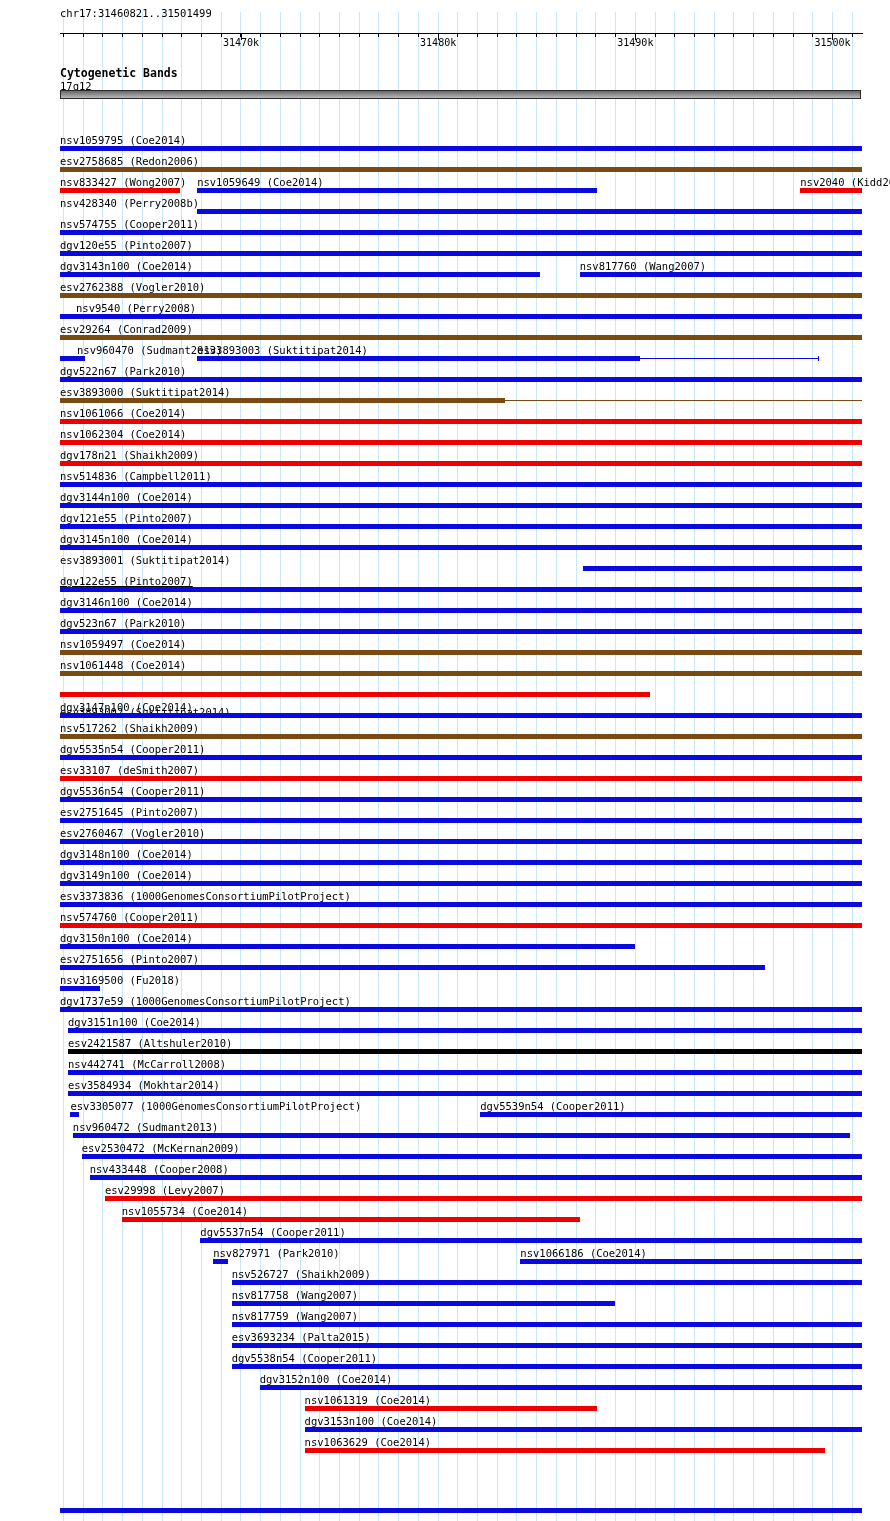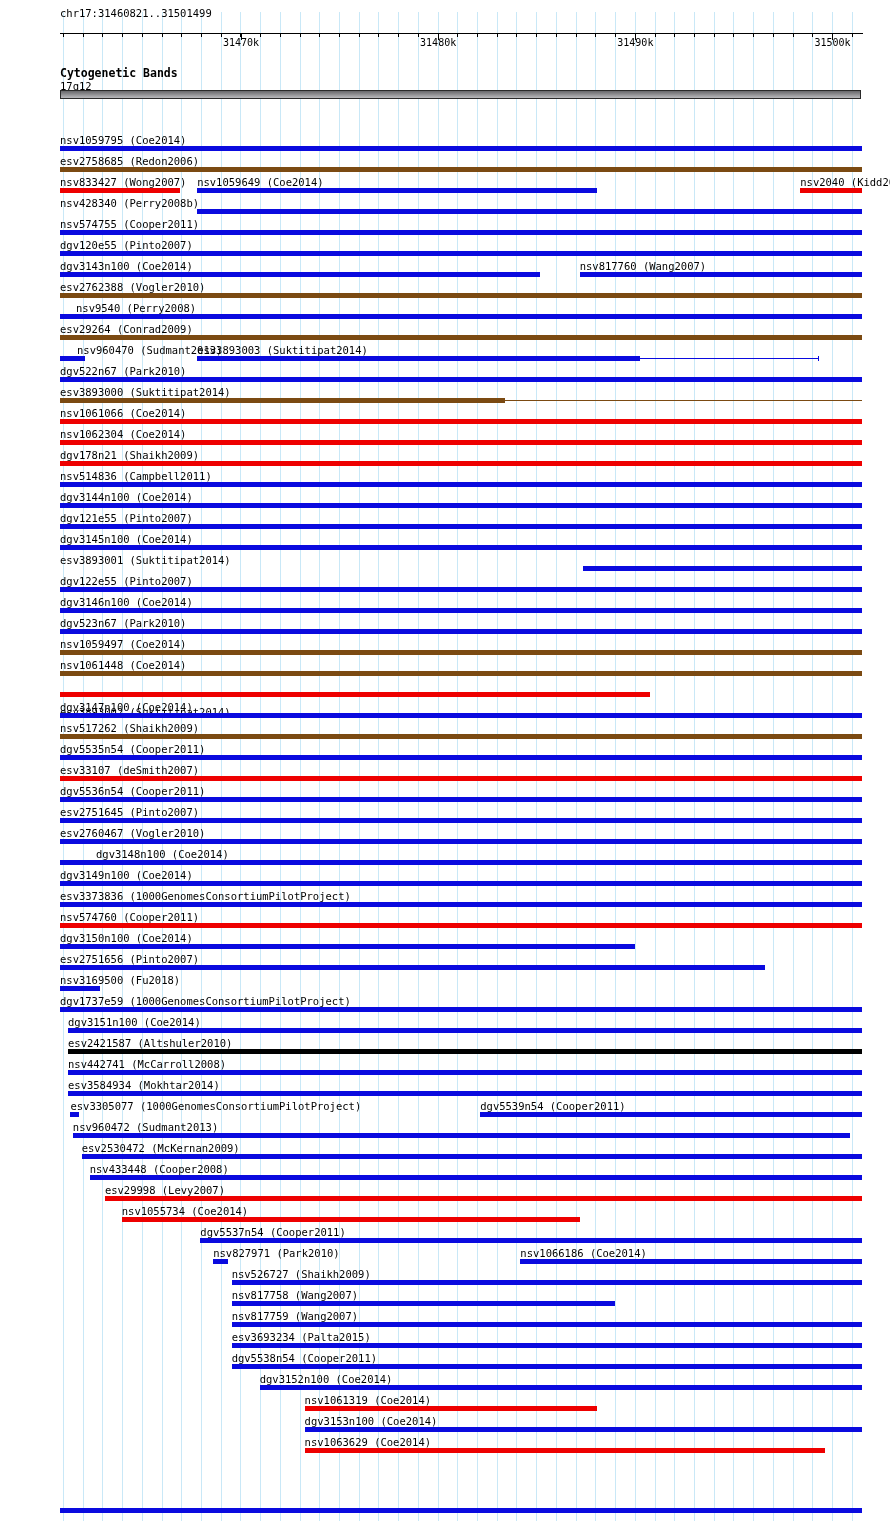--- a/index.html
+++ b/index.html
@@ -99,21 +99,21 @@
       <div class="vlabel" style="left: 60px; top: 471px;">nsv514836 (Campbell2011)</div>
       <div class="vbar" style="background: var(--gain); left: 60px; width: 802px; top: 482px;"></div>
       <div class="vlabel" style="left: 60px; top: 492px;">dgv3144n100 (Coe2014)</div>
       <div class="vbar" style="background: var(--gain); left: 60px; width: 802px; top: 503px;"></div>
       <div class="vlabel" style="left: 60px; top: 513px;">dgv121e55 (Pinto2007)</div>
       <div class="vbar" style="background: var(--gain); left: 60px; width: 802px; top: 524px;"></div>
       <div class="vlabel" style="left: 60px; top: 534px;">dgv3145n100 (Coe2014)</div>
       <div class="vbar" style="background: var(--gain); left: 60px; width: 802px; top: 545px;"></div>
       <div class="vlabel" style="left: 60px; top: 555px;">esv3893001 (Suktitipat2014)</div>
       <div class="vbar" style="background: var(--gain); left: 582.904px; width: 279.096px; top: 566px;"></div>
-      <div class="vlabel" style="left: 60px; top: 576px;">dgv122e55 (Pinto2007)</div>
+      <div class="vlabel" style="left: 60px; top: 576px; text-decoration: underline;">dgv122e55 (Pinto2007)</div>
       <div class="vbar" style="background: var(--gain); left: 60px; width: 802px; top: 587px;"></div>
       <div class="vlabel" style="left: 60px; top: 597px;">dgv3146n100 (Coe2014)</div>
       <div class="vbar" style="background: var(--gain); left: 60px; width: 802px; top: 608px;"></div>
       <div class="vlabel" style="left: 60px; top: 618px;">dgv523n67 (Park2010)</div>
       <div class="vbar" style="background: var(--gain); left: 60px; width: 802px; top: 629px;"></div>
       <div class="vlabel" style="left: 60px; top: 639px;">nsv1059497 (Coe2014)</div>
       <div class="vbar" style="background: var(--complex); left: 60px; width: 802px; top: 650px;"></div>
       <div class="vlabel" style="left: 60px; top: 660px;">nsv1061448 (Coe2014)</div>
       <div class="vbar" style="background: var(--complex); left: 60px; width: 802px; top: 671px;"></div>
       <div class="vlabel" style="left: 60px; top: 681px; margin-top: 26px;">esv3893002 (Suktitipat2014)</div>
@@ -125,21 +125,21 @@
       <div class="vlabel" style="left: 60px; top: 744px;">dgv5535n54 (Cooper2011)</div>
       <div class="vbar" style="background: var(--gain); left: 60px; width: 802px; top: 755px;"></div>
       <div class="vlabel" style="left: 60px; top: 765px;">esv33107 (deSmith2007)</div>
       <div class="vbar" style="background: var(--loss); left: 60px; width: 802px; top: 776px;"></div>
       <div class="vlabel" style="left: 60px; top: 786px;">dgv5536n54 (Cooper2011)</div>
       <div class="vbar" style="background: var(--gain); left: 60px; width: 802px; top: 797px;"></div>
       <div class="vlabel" style="left: 60px; top: 807px;">esv2751645 (Pinto2007)</div>
       <div class="vbar" style="background: var(--gain); left: 60px; width: 802px; top: 818px;"></div>
       <div class="vlabel" style="left: 60px; top: 828px;">esv2760467 (Vogler2010)</div>
       <div class="vbar" style="background: var(--gain); left: 60px; width: 802px; top: 839px;"></div>
-      <div class="vlabel" style="left: 60px; top: 849px; margin-left: 36px;">dgv3148n100 (Coe2014)</div>
+      <div class="vlabel" style="left: 60px; top: 849px;">dgv3148n100 (Coe2014)</div>
       <div class="vbar" style="background: var(--gain); left: 60px; width: 802px; top: 860px;"></div>
       <div class="vlabel" style="left: 60px; top: 870px;">dgv3149n100 (Coe2014)</div>
       <div class="vbar" style="background: var(--gain); left: 60px; width: 802px; top: 881px;"></div>
       <div class="vlabel" style="left: 60px; top: 891px;">esv3373836 (1000GenomesConsortiumPilotProject)</div>
       <div class="vbar" style="background: var(--gain); left: 60px; width: 802px; top: 902px;"></div>
       <div class="vlabel" style="left: 60px; top: 912px;">nsv574760 (Cooper2011)</div>
       <div class="vbar" style="background: var(--loss); left: 60px; width: 802px; top: 923px;"></div>
       <div class="vlabel" style="left: 60px; top: 933px;">dgv3150n100 (Coe2014)</div>
       <div class="vbar" style="background: var(--gain); left: 60px; width: 575.034px; top: 944px;"></div>
       <div class="vlabel" style="left: 60px; top: 954px;">esv2751656 (Pinto2007)</div>

